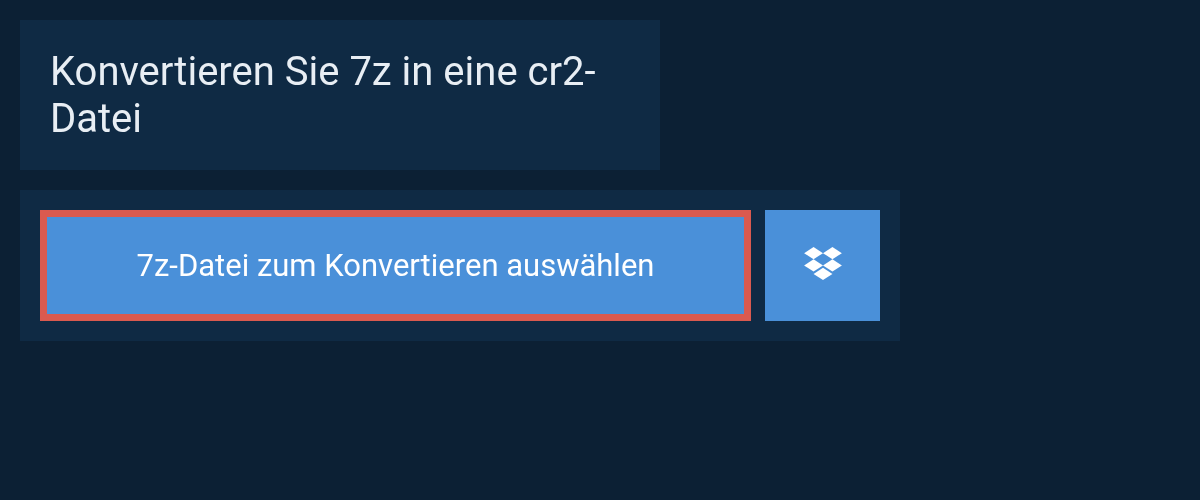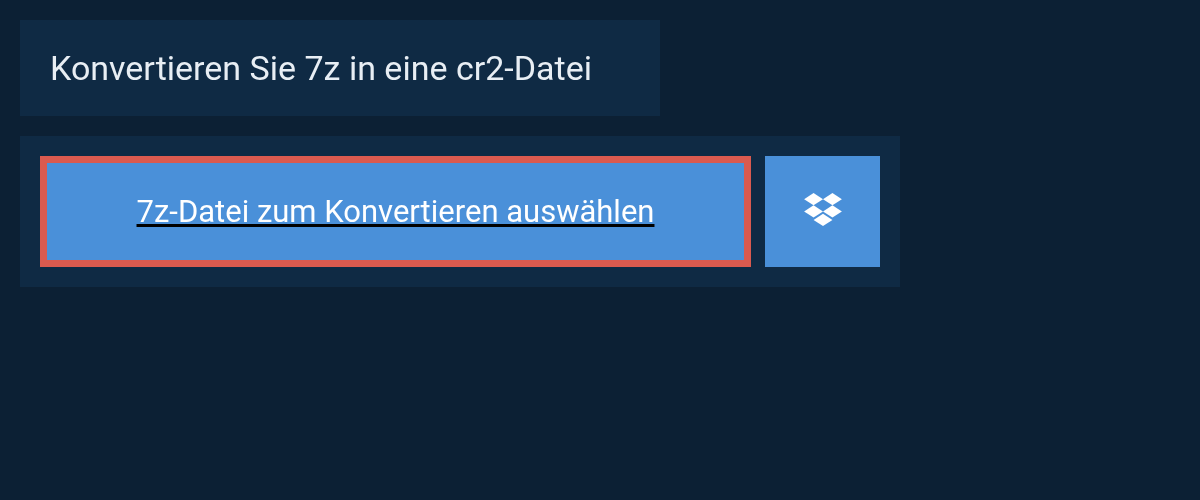--- a/index.html
+++ b/index.html
@@ -16,32 +16,31 @@
     }
     .header-box {
       background: #0f2a44;
       padding: 28px 30px;
       margin-left: 20px;
       margin-top: 20px;
       width: 640px;
     }
     .header-title {
       color: #e8eef4;
-      font-size: 34px;
+      font-size: 40px;
       font-weight: 400;
     }
     .action-container {
       background: #0f2a44;
       margin-left: 20px;
       margin-top: 20px;
       padding: 20px;
       width: 880px;
       display: flex;
       gap: 14px;
-      text-decoration: underline;
     }
     .select-file-button {
       background: #4a90d9;
       border: 7px solid #da5a4f;
       color: #ffffff;
       font-size: 31px;
       font-weight: 400;
       padding: 30px 20px;
       text-align: center;
       flex: 1;

